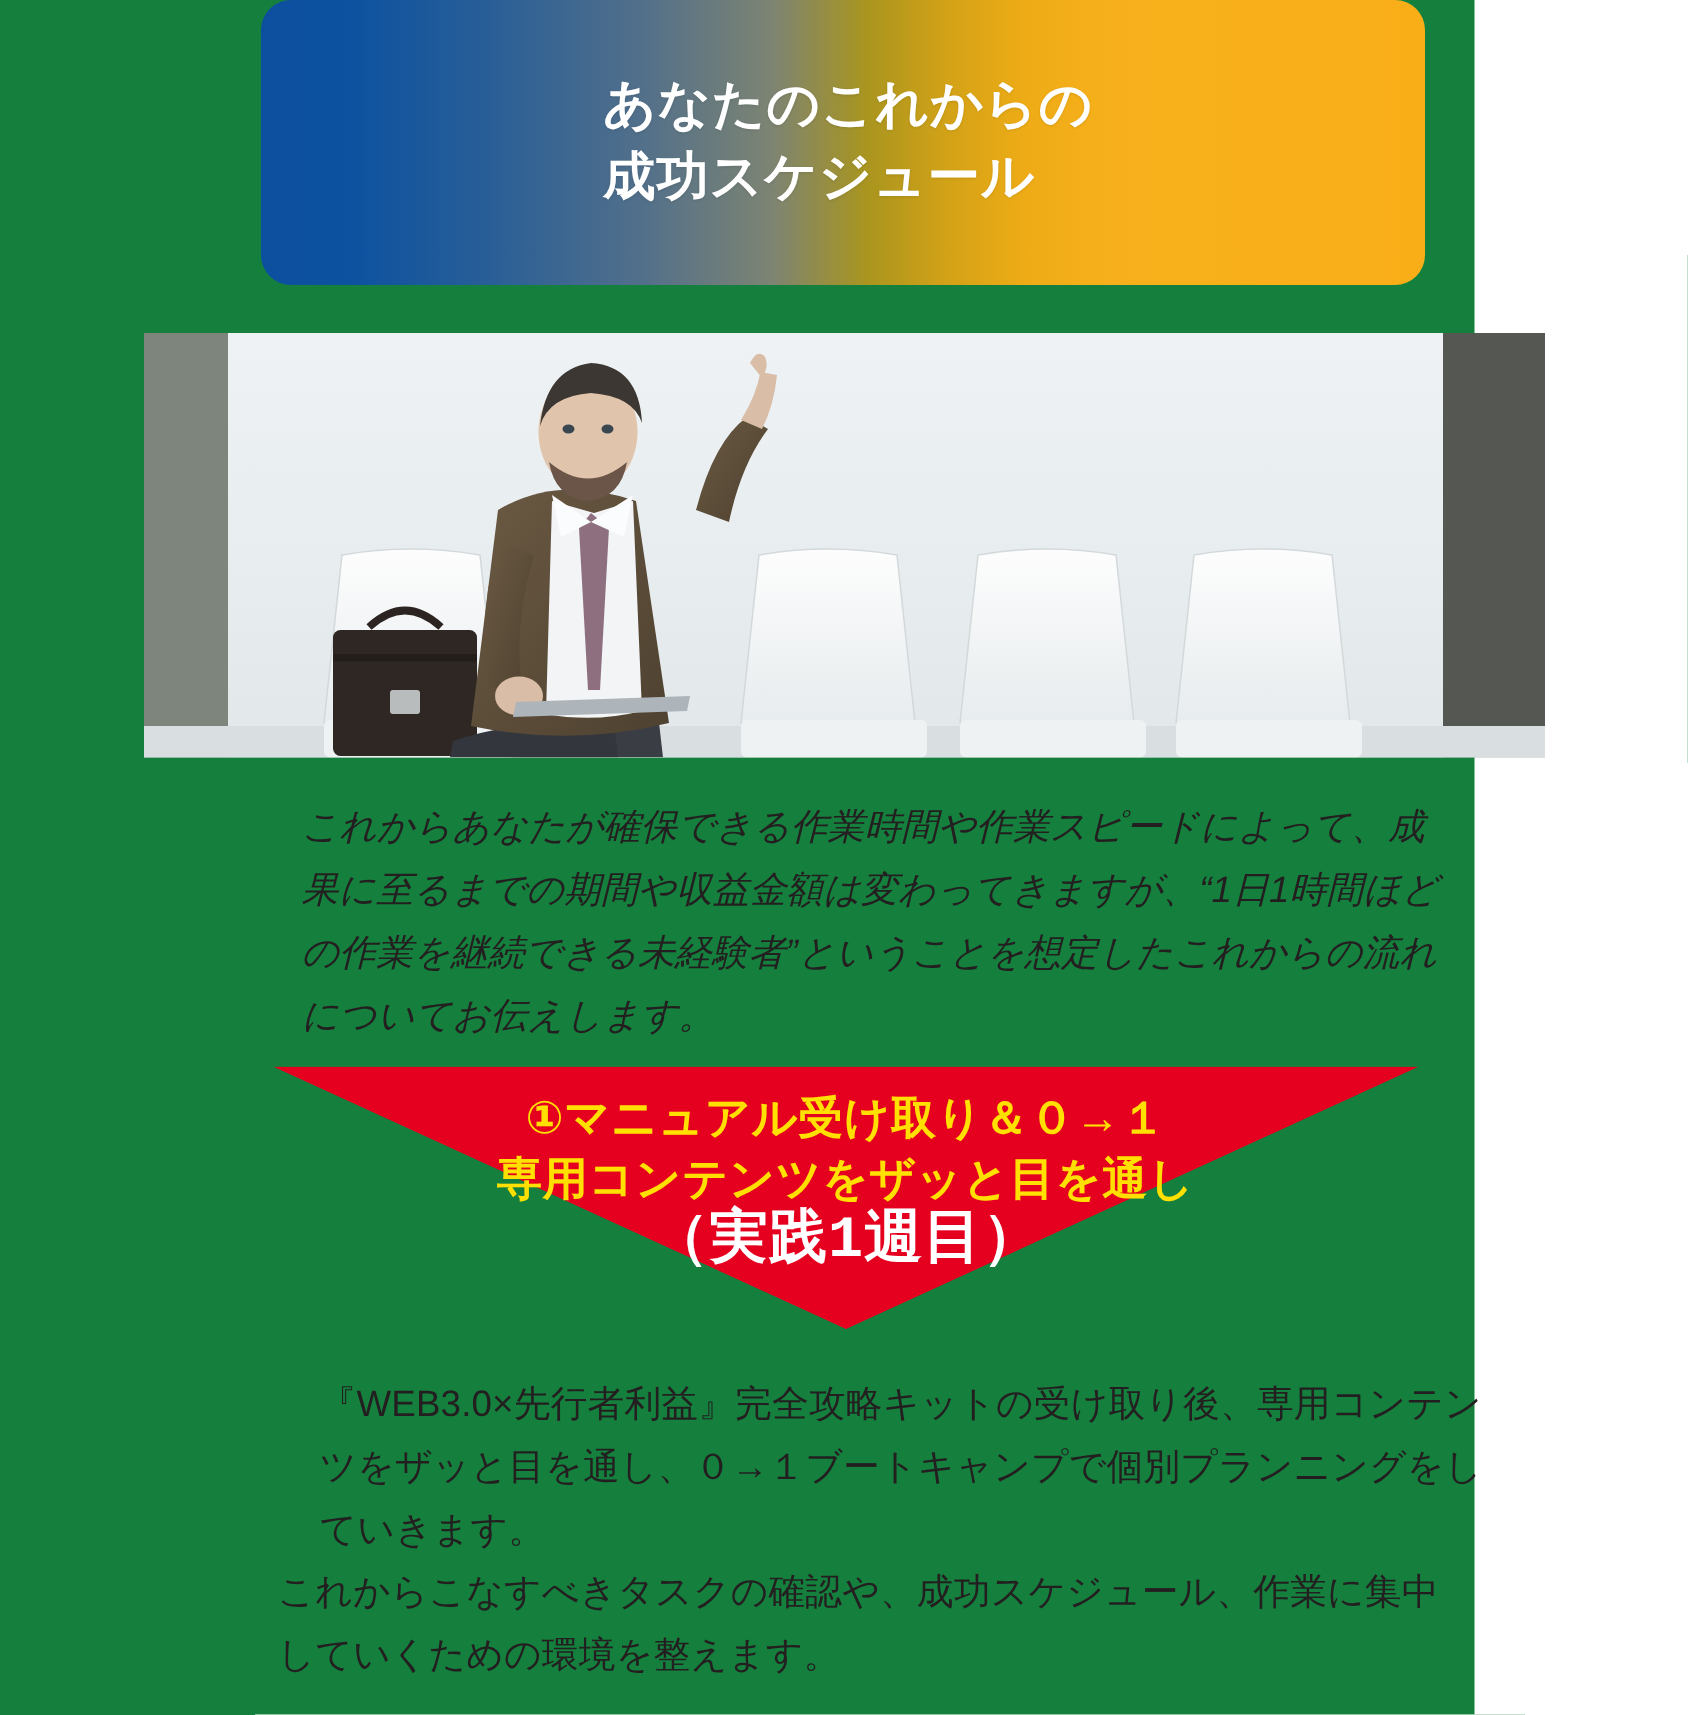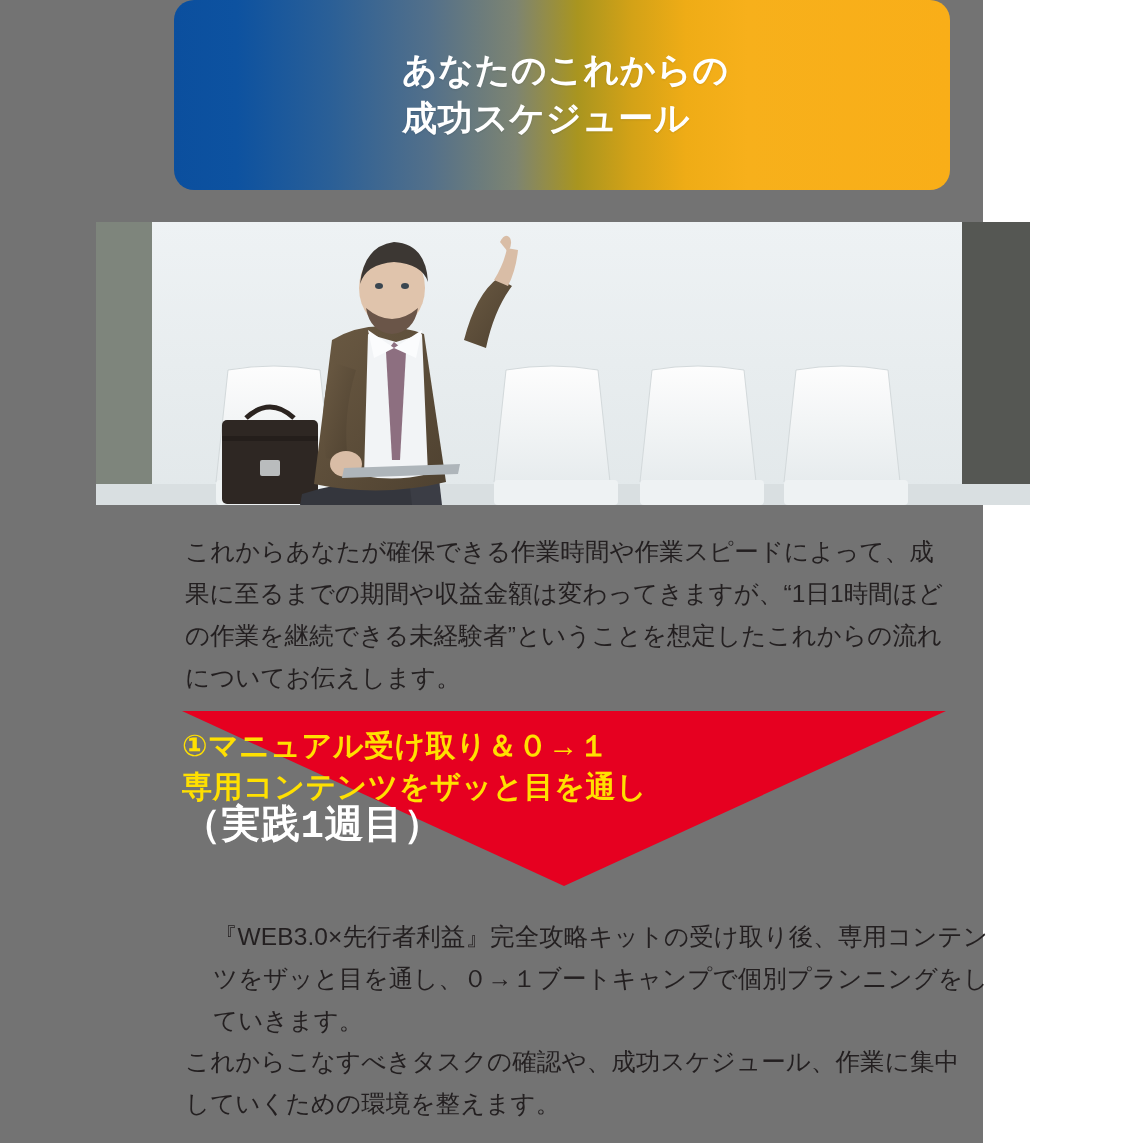--- a/index.html
+++ b/index.html
@@ -3,21 +3,21 @@
 <meta charset="utf-8">
 <style>
   * { margin:0; padding:0; box-sizing:border-box; }
   html, body {
     width:1125px;
     height:1143px;
     background:#ffffff;
     font-family:"Liberation Sans", "DejaVu Sans", sans-serif;
     overflow:hidden;
   }
-  .page { position:relative; width:983px; height:1143px; background:#737373; }
+  .page { position:relative; width:983px; height:1143px; background:#15803d; }
 
   
   .header-banner {
     position:absolute;
     left:174px; top:0px;
     width:776px; height:190px;
     border-radius:20px;
     background:linear-gradient(90deg,
         #0b4f9e 0%,
         #0d52a0 8%,
@@ -55,40 +55,41 @@
   .photo svg { display:block; width:100%; height:100%; }
 
   
   .para {
     position:absolute;
     color:#231f20;
     font-size:24.5px;
     line-height:42px;
     letter-spacing:0.1px;
   }
-  .para-intro { left:185px; top:531px; width:772px; }
+  .para-intro { left:201px; top:531px; width:772px;font-style:italic; }
   .para-a     { left:185px; top:916px; width:778px;margin-left:28px; }
   .para-b     { left:185px; top:1041px; width:778px; }
 
   
   .callout {
     position:absolute;
     left:182px; top:711px;
     width:764px; height:175px;
   }
   .callout-tri {
     position:absolute;
     inset:0;
     background:#e60020;
     clip-path:polygon(0% 0%, 100% 0%, 50% 100%);
   }
   .callout-lines {
     position:absolute;
     left:0; top:14px;
     width:100%;
+    text-align:center;
     font-weight:bold;
     line-height:41px;
     letter-spacing:0.5px;
   }
   .cl-1, .cl-2 { color:#ffe000; font-size:30px; display:block; }
   .cl-3 { color:#ffffff; font-size:39px; display:block;font-family:Liberation Mono, monospace; }
 </style>
 </head>
 <body>
 

